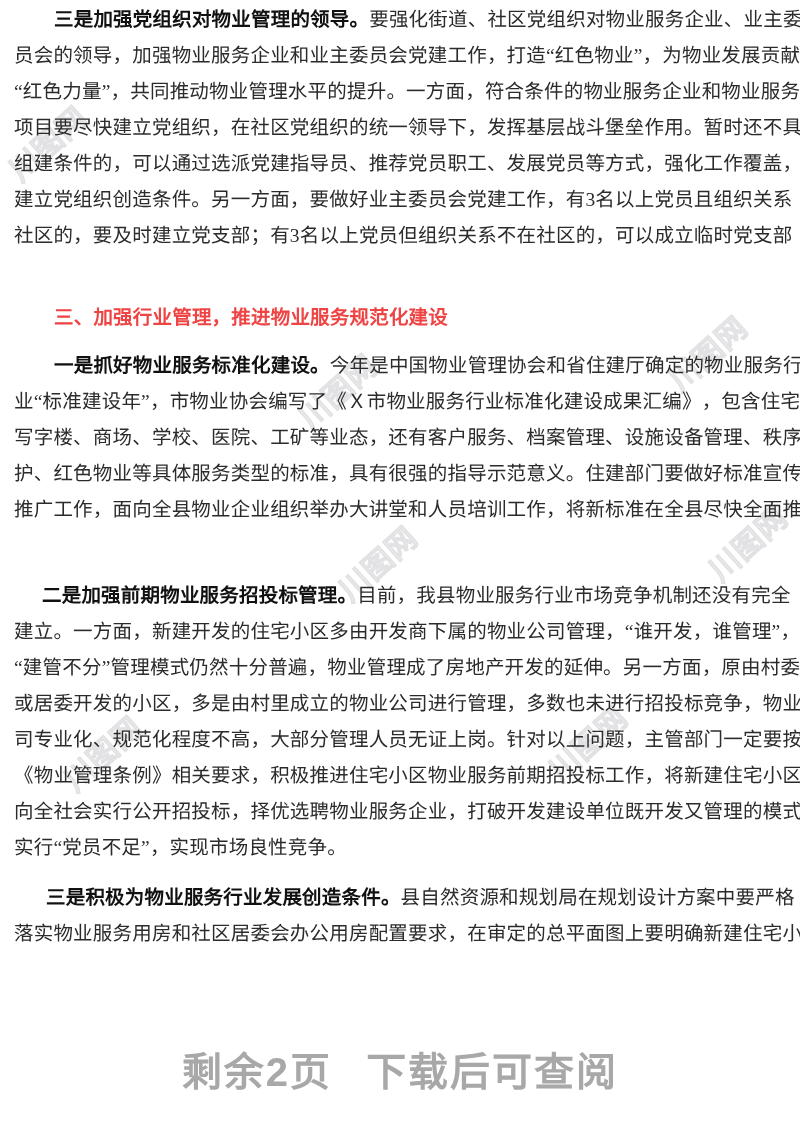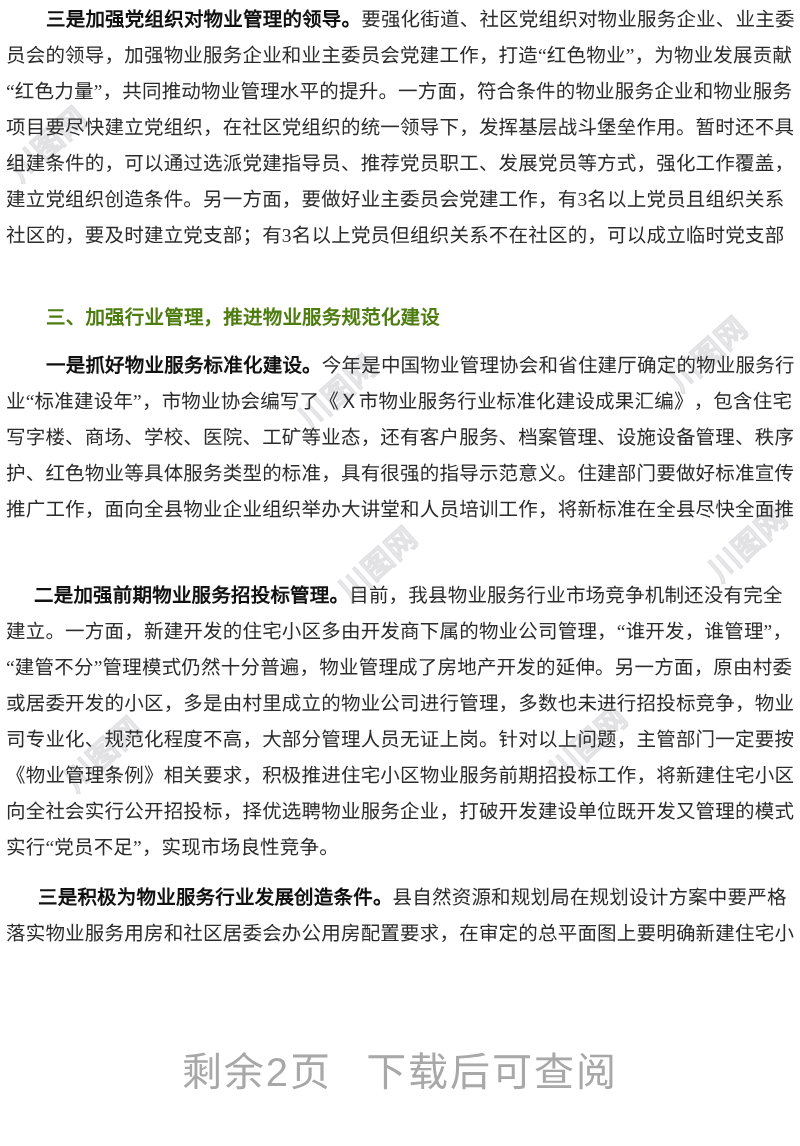--- a/index.html
+++ b/index.html
@@ -44,21 +44,21 @@
   
   .doc-body {
     position: absolute;
     inset: 0;
     z-index: 2;
     padding: 0;
   }
 
   .text-line {
     position: absolute;
-    left: 6px;
+    left: 14px;
     width: 756px;
     height: 36px;
     line-height: 36px;
     font-size: 19.5px;
     color: #2b2b2b;
     white-space: nowrap;
     letter-spacing: 0.2px;
     font-family: "Liberation Serif", "DejaVu Serif", serif;
   }
 
@@ -71,34 +71,34 @@
     display: inline-block;
   }
 
   .lead {
     font-weight: 700;
     color: #111111;
   }
 
   .heading-line {
     font-weight: 700;
-    color: #4d7c0f;
+    color: #ef4444;
   }
 
   
   .footer-prompt {
     position: absolute;
     left: 0;
     right: 0;
     top: 1040px;
     text-align: center;
     z-index: 3;
     font-family: "Liberation Sans", "DejaVu Sans", sans-serif;
     font-size: 40px;
-    font-weight: 400;
+    font-weight: 700;
     color: #a8a8a8;
     letter-spacing: 2px;
     user-select: none;
   }
   .footer-prompt .gap {
     display: inline-block;
     width: 34px;
   }
 </style>
 </head>

